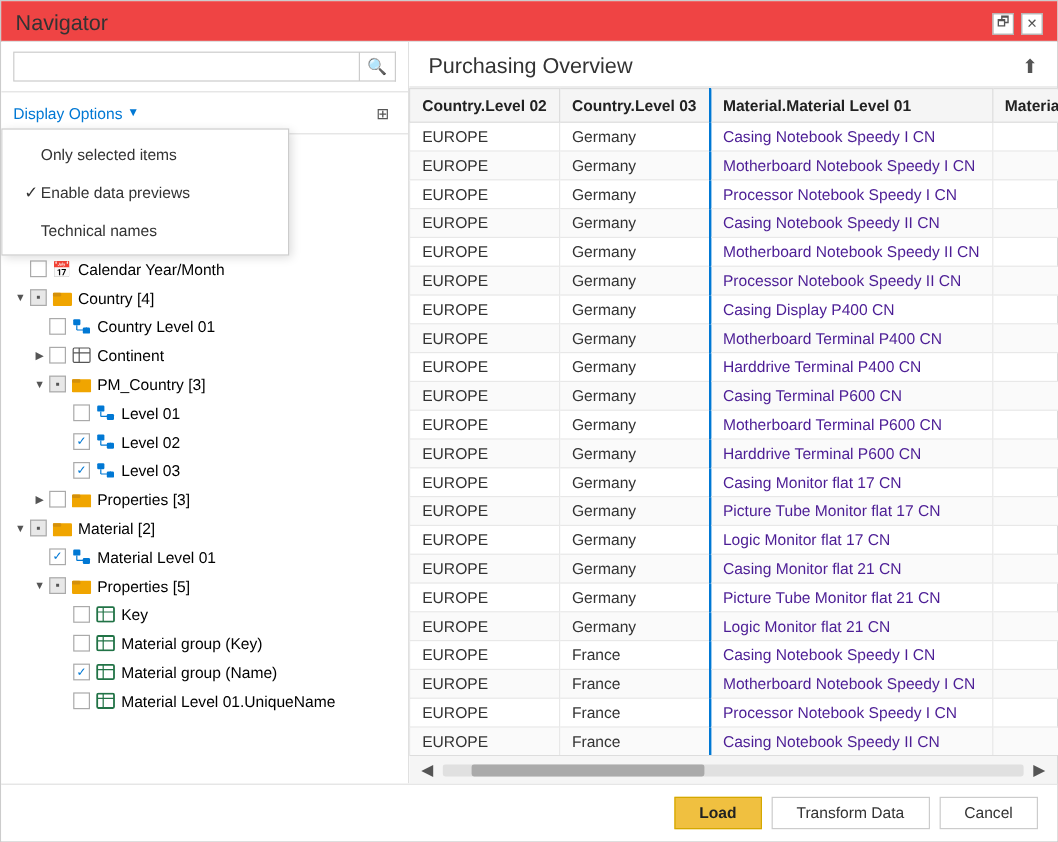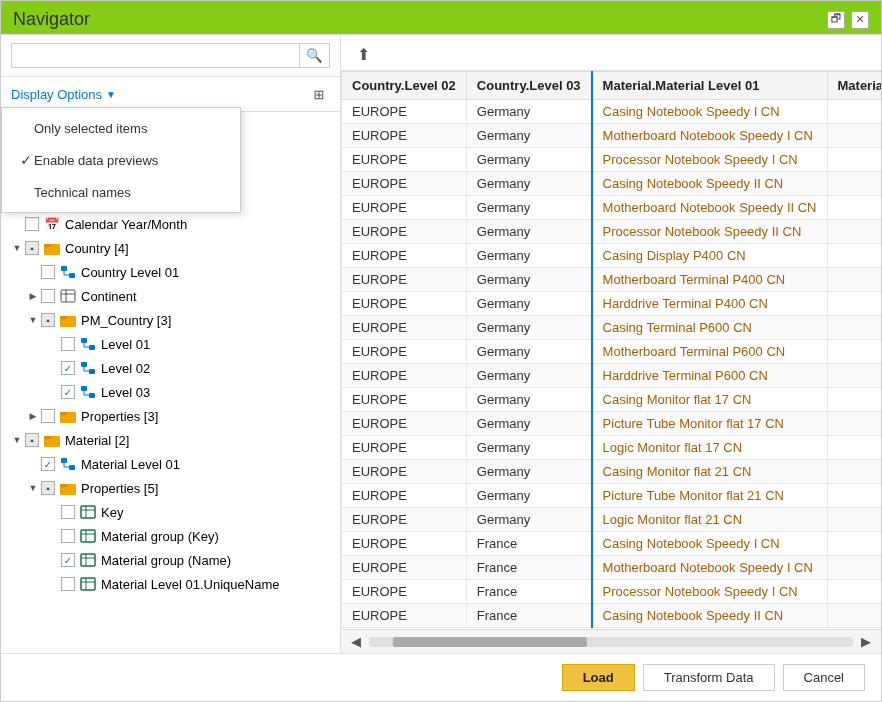--- a/index.html
+++ b/index.html
@@ -20,21 +20,21 @@
       box-shadow: 2px 2px 10px rgba(0,0,0,0.3);
       display: flex;
       flex-direction: column;
     }
     .titlebar {
       display: flex;
       align-items: center;
       justify-content: space-between;
       padding: 8px 12px 4px 12px;
       border-bottom: 1px solid #e0e0e0;
-      background: #84cc16;
+      background: #ef4444;
     }
     .titlebar-title {
       font-size: 18px;
       font-weight: 400;
       color: #333;
     }
     .titlebar-controls {
       display: flex;
       gap: 6px;
     }
@@ -238,21 +238,21 @@
       color: #222;
       white-space: nowrap;
     }
     tbody td {
       border: 1px solid #e8e8e8;
       padding: 4px 10px;
       color: #333;
       white-space: nowrap;
     }
     tbody tr:nth-child(even) { background: #fafafa; }
-    .link-text { color: #a16207; }
+    .link-text { color: #4c1d95; }
     
     .scrollbar-h {
       display: flex;
       align-items: center;
       padding: 2px 4px;
       border-top: 1px solid #ddd;
       background: #f5f5f5;
     }
     .scroll-arrow { cursor: pointer; color: #555; padding: 2px 6px; }
     .scroll-track {
@@ -629,20 +629,21 @@
                 <line x1="6" y1="1" x2="6" y2="13" stroke="#217346" stroke-width="1"></line>
               </svg>
           </span>
           <span class="node-label">Material Level 01.UniqueName</span>
         </div>
       </div>
     </div>
 
     <div class="right-panel">
       <div class="right-header">
+        <span class="right-title">Purchasing Overview</span>
         <span style="font-size:16px;cursor:pointer;color:#555;">⬆</span>
       </div>
       <div class="table-wrapper">
         <table>
           <thead>
             <tr>
               <th>Country.Level 02</th>
               <th>Country.Level 03</th>
               <th style="border-left:2px solid #0078d4;">Material.Material Level 01</th>
               <th>Materia...</th>

